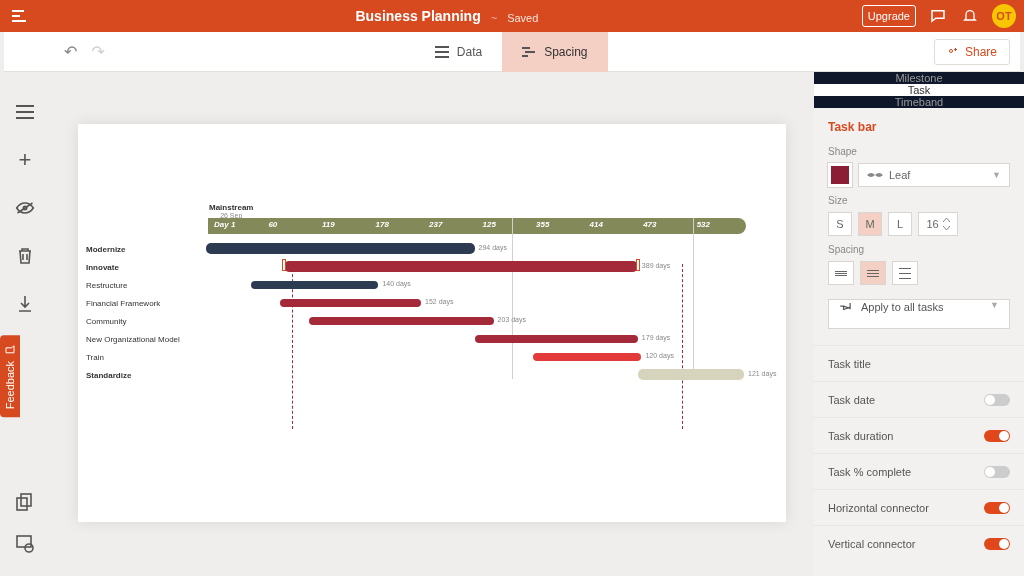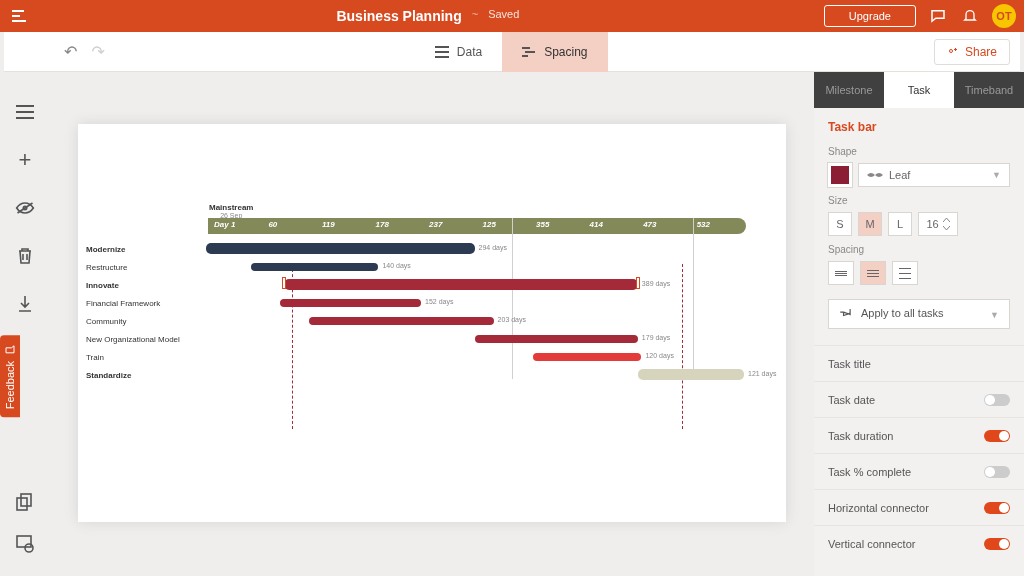--- a/index.html
+++ b/index.html
@@ -1,23 +1,23 @@
 <!DOCTYPE html>
 <html><head>
 <meta charset="utf-8">
 <style>
   * { box-sizing: border-box; margin: 0; padding: 0; }
   html, body { width: 1024px; height: 576px; font-family: Arial, Helvetica, sans-serif; background: #f0eeed; overflow: hidden; }
   .app-header { height: 32px; background: #d7491f; display: flex; align-items: center; color: #fff; padding: 0 8px; }
   .app-header .logo { width: 24px; height: 24px; display: flex; align-items: center; justify-content: center; }
-  .app-header .title-wrap { flex: 1; display: flex; align-items: flex-start; justify-content: center; gap: 10px; font-size: 14px; }
+  .app-header .title-wrap { flex: 1; display: flex; align-items: flex-end; justify-content: center; gap: 10px; font-size: 14px; }
   .app-header .title { font-weight: 600; }
   .app-header .saved { font-size: 11px; opacity: 0.85; }
   .app-header .right { display: flex; align-items: center; gap: 12px; }
-  .app-header .upgrade { border: 1px solid #fff; border-radius: 3px; padding: 4px 24px; font-size: 11px; background: transparent; color: #fff; cursor: pointer; }
+  .app-header .upgrade { border: 1px solid #fff; border-radius: 3px; padding: 4px 5px; font-size: 11px; background: transparent; color: #fff; cursor: pointer; }
   .app-header .icon-btn { width: 20px; height: 20px; display: flex; align-items: center; justify-content: center; cursor: pointer; }
   .app-header .avatar { width: 24px; height: 24px; border-radius: 50%; background: #f7c600; color: #d7491f; display: flex; align-items: center; justify-content: center; font-size: 11px; font-weight: 600; }
 
   .toolbar { height: 40px; background: #fff; display: flex; align-items: center; border-bottom: 1px solid #e4e0dc; margin: 0 4px; }
   .toolbar .undo-redo { display: flex; gap: 14px; padding-left: 60px; color: #888; }
   .toolbar .tabs { display: flex; margin-left: 310px; }
   .toolbar .tab { padding: 0 20px; height: 40px; display: flex; align-items: center; gap: 8px; font-size: 12px; color: #555; cursor: pointer; }
   .toolbar .tab.active { background: #f4d0c4; color: #333; }
   .toolbar .spacer { flex: 1; }
   .toolbar .share { border: 1px solid #e0dcd8; background: #fff; border-radius: 3px; padding: 5px 12px; font-size: 12px; color: #d7491f; display: flex; align-items: center; gap: 6px; margin-right: 10px; cursor: pointer; }
@@ -48,38 +48,38 @@
   .dayslabel { position: absolute; font-size: 7px; color: #888; top: 1px; }
   .handle { position: absolute; width: 4px; height: 12px; top: -2px; border: 1px solid #d7491f; background: #fff; }
   .plot-line { position: absolute; width: 1px; background: #d0d0d0; top: 0; bottom: -145px; }
   .col-blue { background: #2c3a52; }
   .col-red { background: #a52a39; }
   .col-red2 { background: #e33a3a; }
   .col-olive { background: #d6d4bd; }
   .dashed-vline { position: absolute; border-left: 1px dashed #a52a39; top: 24px; height: 165px; }
 
   .right-panel { width: 210px; background: #f3f1f0; display: flex; flex-direction: column; font-size: 12px; color: #555; }
-  .rp-tabs { display: flex; height: 36px; background: #404040; }
+  .rp-tabs { display: flex; height: 36px; background: #0f172a; flex-direction: column; }
   .rp-tab { flex: 1; display: flex; align-items: center; justify-content: center; font-size: 11px; color: #999; cursor: pointer; }
   .rp-tab.active { background: #fff; color: #333; }
   .rp-section { padding: 12px 14px; }
   .rp-title { color: #d7491f; font-size: 12px; font-weight: 600; margin-bottom: 12px; }
   .rp-label { font-size: 10px; color: #888; margin-bottom: 6px; margin-top: 8px; }
   .rp-row { display: flex; gap: 6px; }
   .swatch { width: 24px; height: 24px; background: #8b1d34; border: 3px solid #fff; outline: 1px solid #d9d5d1; }
   .select-like { flex: 1; border: 1px solid #d9d5d1; background: #fff; height: 24px; display: flex; align-items: center; padding: 0 8px; font-size: 11px; color: #666; justify-content: space-between; }
   .select-like .caret { font-size: 9px; color: #aaa; }
   .size-btn { width: 24px; height: 24px; border: 1px solid #d9d5d1; background: #fff; display: flex; align-items: center; justify-content: center; font-size: 11px; color: #666; cursor: pointer; }
   .size-btn.sel { background: #f4d0c4; }
   .numbox { width: 40px; height: 24px; border: 1px solid #d9d5d1; background: #fff; display: flex; align-items: center; justify-content: center; font-size: 11px; color: #666; gap: 4px; }
   .spacing-btn { width: 26px; height: 24px; border: 1px solid #d9d5d1; background: #fff; display: flex; align-items: center; justify-content: center; cursor: pointer; }
   .spacing-btn.sel { background: #f4d0c4; }
   .spacing-lines { display: flex; flex-direction: column; gap: 2px; }
   .spacing-lines span { width: 12px; height: 1px; background: #666; }
-  .apply-all { margin-top: 14px; border: 1px solid #d9d5d1; background: #fff; height: 30px; display: flex; align-items: flex-end; justify-content: space-between; padding: 8px 10px; font-size: 11px; color: #555; margin-bottom: 4px; }
+  .apply-all { margin-top: 14px; border: 1px solid #d9d5d1; background: #fff; height: 30px; display: flex; align-items: flex-start; justify-content: space-between; padding: 0 10px; font-size: 11px; color: #555; margin-bottom: 4px; }
   .toggle-row { display: flex; align-items: center; justify-content: space-between; height: 36px; border-top: 1px solid #e8e4e0; padding: 0 14px; font-size: 11px; color: #555; }
   .toggle { width: 26px; height: 12px; border-radius: 6px; position: relative; }
   .toggle .knob { width: 10px; height: 10px; border-radius: 50%; background: #fff; position: absolute; top: 1px; }
   .toggle.off { background: #ccc; }
   .toggle.off .knob { left: 1px; }
   .toggle.on { background: #e0481b; }
   .toggle.on .knob { right: 1px; }
 </style>
 </head>
 <body>
@@ -218,34 +218,34 @@
         <div class="tracks" id="tracks">
           <div class="dashed-vline" style="left:206px"></div>
           <div class="dashed-vline" style="left:596px"></div>
         <div class="track-row sel">
               <div class="row-label">Modernize</div>
               <div class="bar-area">
                 <div class="bar col-blue thick" style="left: 0px; width: 268.546px;"></div>
                 <div class="dayslabel" style="left: 272.546px;">294 days</div>
               </div>
             </div>
-            <div class="track-row">
-              <div class="row-label">Restructure</div>
-              <div class="bar-area">
-                <div class="bar col-blue" style="left: 45.3626px; width: 127.015px;"></div>
-                <div class="dayslabel" style="left: 176.378px;">140 days</div>
-              </div>
-            </div>
             <div class="track-row sel">
               <div class="row-label">Innovate</div>
               <div class="bar-area">
                 <div class="bar col-red thick" style="left: 78.0236px; width: 353.828px;"></div>
                 <div class="handle" style="left: 76.0236px;"></div>
                 <div class="handle" style="left: 429.852px;"></div>
                 <div class="dayslabel" style="left: 435.852px;">389 days</div>
+              </div>
+            </div>
+            <div class="track-row">
+              <div class="row-label">Restructure</div>
+              <div class="bar-area">
+                <div class="bar col-blue" style="left: 45.3626px; width: 127.015px;"></div>
+                <div class="dayslabel" style="left: 176.378px;">140 days</div>
               </div>
             </div>
             <div class="track-row">
               <div class="row-label">Financial Framework</div>
               <div class="bar-area">
                 <div class="bar col-red" style="left: 74.3946px; width: 140.624px;"></div>
                 <div class="dayslabel" style="left: 219.019px;">152 days</div>
               </div>
             </div>
             <div class="track-row">

